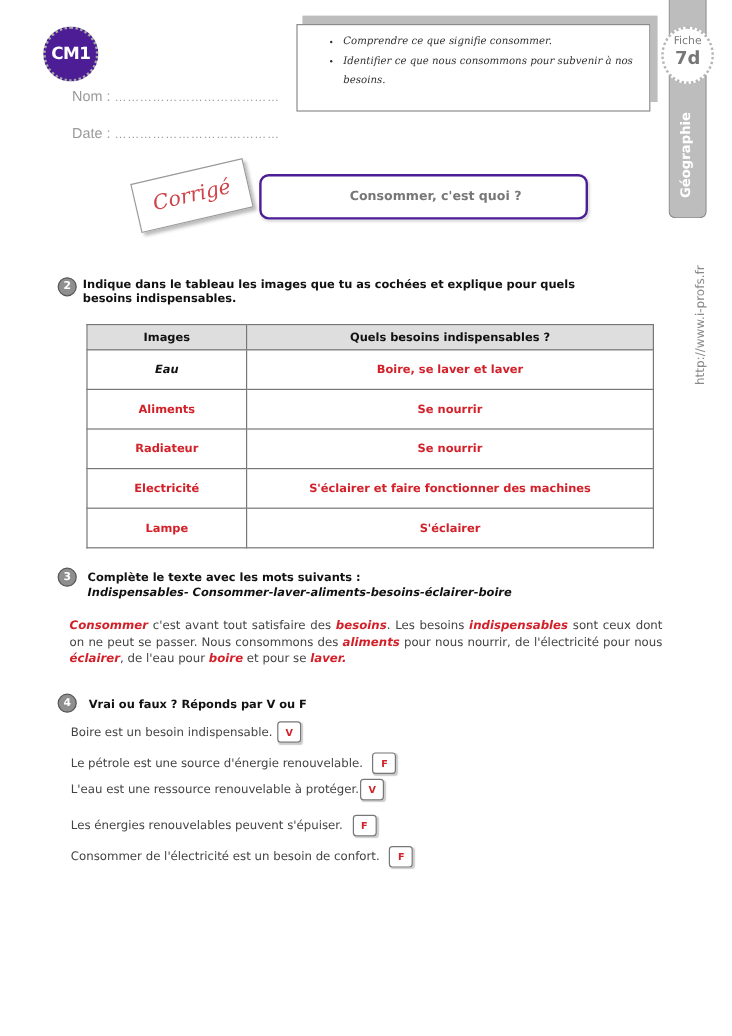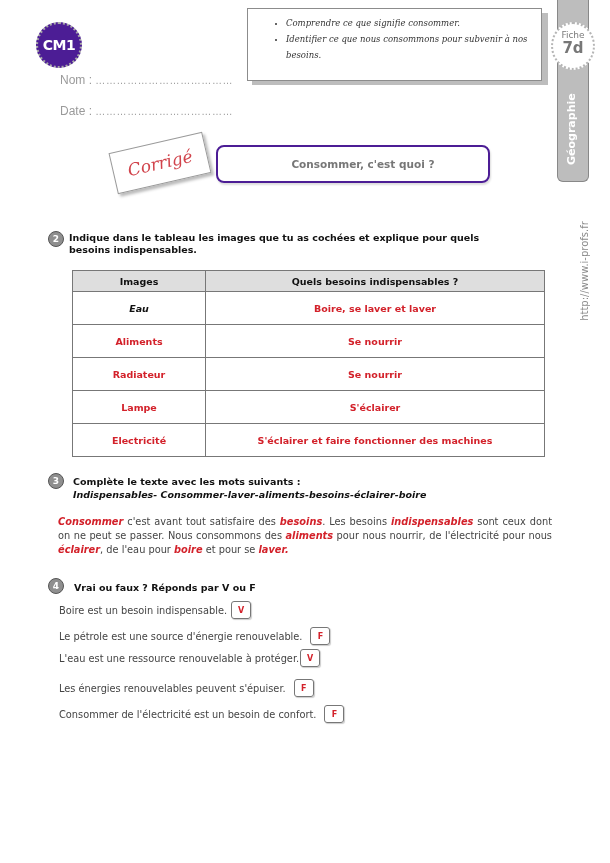--- a/index.html
+++ b/index.html
@@ -23,21 +23,21 @@
     }
     .name-line { left: 60px; top: 73px; }
     .date-line { left: 60px; top: 104px; }
     .name-line .dots, .date-line .dots { letter-spacing: 0.6px; font-size: 10px; }
 
     
     .objectives-shadow {
       left: 252px; top: 13px; width: 296px; height: 72px; background: #bdbdbd;
     }
     .objectives {
-      left: 247px; top: 8px; width: 295px; height: 73px;
+      left: 247px; top: 20px; width: 295px; height: 73px;
       background: #fff; border: 1px solid #8c8c8c; box-sizing: border-box;
       padding: 6px 10px 0 24px;
     }
     .objectives ul { margin: 0; padding: 0 0 0 14px; }
     .objectives li {
       font-family: "DejaVu Serif", serif; font-style: italic; font-size: 8.5px;
       line-height: 16px; color: #333;
     }
     .objectives li::marker { font-size: 8px; }
 
@@ -172,26 +172,26 @@
     </tr>
     <tr>
       <td class="c1">Aliments</td>
       <td>Se nourrir</td>
     </tr>
     <tr>
       <td class="c1">Radiateur</td>
       <td>Se nourrir</td>
     </tr>
     <tr>
+      <td class="c1">Electricité</td>
+      <td>S'éclairer et faire fonctionner des machines</td>
+    </tr>
+    <tr>
       <td class="c1">Lampe</td>
       <td>S'éclairer</td>
-    </tr>
-    <tr>
-      <td class="c1">Electricité</td>
-      <td>S'éclairer et faire fonctionner des machines</td>
     </tr>
   </tbody>
 </table>
 
 <div class="abs num-circle" style="left:48px; top:473px;">3</div>
 <div class="abs q-text" style="left:73px; top:476px;">Complète le texte avec les mots suivants :</div>
 <div class="abs q-text" style="left:73px; top:489px; font-style:italic;">Indispensables- Consommer-laver-aliments-besoins-éclairer-boire</div>
 
 <div class="abs paragraph" id="fill-paragraph"><b>Consommer</b><span> c'est avant tout satisfaire des </span><b>besoins</b><span>. Les besoins </span><b>indispensables</b><span> sont ceux dont on ne peut se passer. Nous consommons des </span><b>aliments</b><span> pour nous nourrir, de l'électricité pour nous </span><b>éclairer</b><span>, de l'eau pour </span><b>boire</b><span> et pour se </span><b>laver.</b></div>
 

